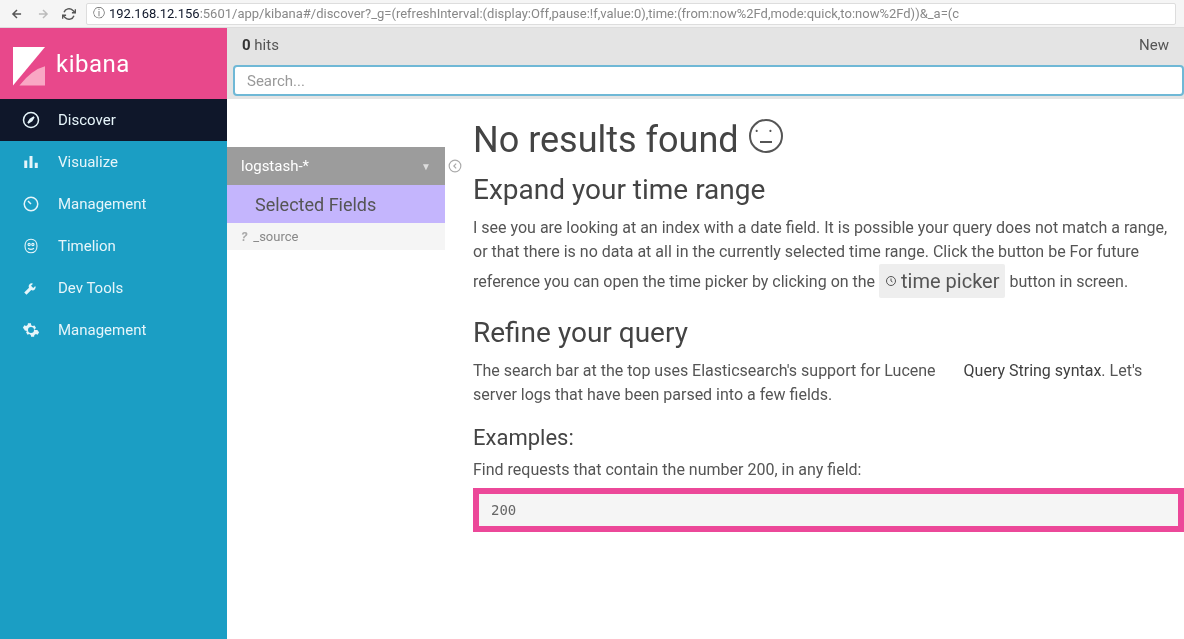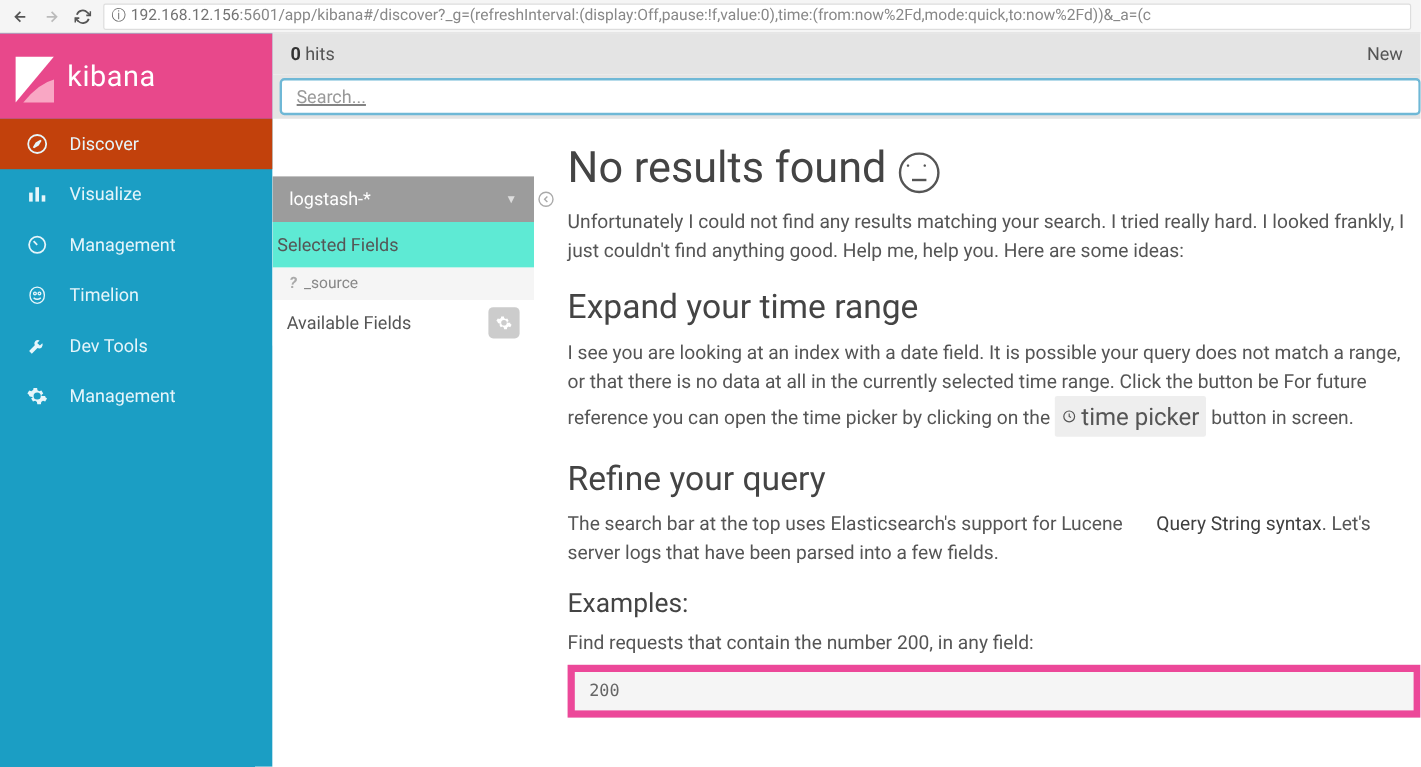--- a/index.html
+++ b/index.html
@@ -4,56 +4,56 @@
 <style>
 * { margin: 0; padding: 0; box-sizing: border-box; font-family: -apple-system, BlinkMacSystemFont, "Segoe UI", Roboto, sans-serif; }
 body { width: 1184px; height: 639px; overflow: hidden; background: #fff; }
 
 
 .browser-chrome { height: 28px; background: #f5f5f5; display: flex; align-items: center; padding: 0 8px; border-bottom: 1px solid #ddd; gap: 8px; }
 .browser-nav-btn { width: 18px; height: 18px; display: flex; align-items: center; justify-content: center; color: #555; }
 .browser-nav-btn.disabled { color: #bbb; }
 .url-bar { flex: 1; height: 22px; background: #fff; border: 1px solid #ddd; border-radius: 2px; display: flex; align-items: center; padding: 0 6px; font-size: 13px; color: #222; overflow: hidden; white-space: nowrap; }
 .url-bar .info-icon { margin-right: 4px; color: #666; font-size: 12px; }
-.url-bar .host { color: #737373; }
+.url-bar .host { color: #0f172a; }
 .url-bar .path { color: #888; }
 
 
 .app { display: flex; height: calc(639px - 28px); }
 .sidebar { width: 227px; background: #1b9ec4; color: #fff; display: flex; flex-direction: column; }
 .brand { height: 71px; background: #e8488b; display: flex; align-items: center; padding-left: 12px; gap: 10px; }
 .brand-logo { width: 34px; height: 34px; position: relative; }
 .brand-text { font-size: 24px; font-weight: 400; color: #fff; letter-spacing: 0.5px; }
 .nav { padding-top: 0; }
 .nav-item { height: 42px; display: flex; align-items: center; padding-left: 22px; gap: 18px; color: #e6f5fa; font-size: 15px; cursor: pointer; }
-.nav-item.active { background: #c2410c; }
+.nav-item.active { background: #0f172a; }
 .nav-icon { width: 18px; height: 18px; display: flex; align-items: center; justify-content: center; }
 
 
 .main { flex: 1; display: flex; flex-direction: column; overflow: hidden; }
 .topbar { height: 34px; background: #e4e4e4; display: flex; align-items: center; padding: 0 15px; justify-content: space-between; font-size: 15px; color: #555; }
 .hits strong { color: #333; }
 .new-link { color: #555; }
 .search-row { padding: 0 0 0 3px; height: 37px; display: flex; align-items: center; background: #e4e4e4; }
-.search-input { flex: 1; height: 31px; border: 2px solid #6fb8d6; border-radius: 4px; padding: 0 12px; font-size: 15px; color: #333; outline: none; margin-right: 0; margin-left: 3px; text-decoration: underline; }
+.search-input { flex: 1; height: 31px; border: 2px solid #6fb8d6; border-radius: 4px; padding: 0 12px; font-size: 15px; color: #333; outline: none; margin-right: 0; margin-left: 3px; }
 .search-input::placeholder { color: #999; }
 
 .content-row { display: flex; flex: 1; overflow: hidden; }
 .fields-panel { width: 218px; background: #fff; display: flex; flex-direction: column; }
 .index-picker { height: 38px; background: #9c9c9c; color: #fff; display: flex; align-items: center; padding: 0 14px; font-size: 15px; position: relative; margin-top: 48px; }
 .index-picker .caret { margin-left: auto; font-size: 10px; color: #ddd; }
 .collapse-chev { position: absolute; right: -18px; top: 50%; transform: translateY(-50%); width: 16px; height: 16px; color: #aaa; font-size: 14px; display: flex; align-items: center; justify-content: center; }
-.fields-section-header { height: 38px; display: flex; align-items: center; padding: 0 4px; font-size: 15px; color: #555; background: #5eead4;}
+.fields-section-header { height: 38px; display: flex; align-items: center; padding: 0 28px; font-size: 18px; color: #555; background: #c4b5fd;}
 .field-row { padding: 6px 14px; font-size: 13px; color: #888; display: flex; align-items: center; gap: 6px; background:#f5f5f5;}
 .field-type { font-style: italic; font-weight: bold; color: #aaa; }
 .available-row { height: 38px; display: flex; align-items: center; padding: 0 12px; font-size: 15px; color: #555; background:#fff; justify-content: space-between; }
 .gear-btn { width: 26px; height: 26px; background: #ccc; border-radius: 4px; display: flex; align-items: center; justify-content: center; color: #fff; }
 
 .results { flex: 1; padding: 20px 0 20px 28px; overflow: hidden; color: #444; }
-.results h1 { font-size: 36px; font-weight: 400; color: #444; margin-bottom: 12px; display: flex; align-items: flex-end; gap: 10px; }
+.results h1 { font-size: 36px; font-weight: 400; color: #444; margin-bottom: 12px; display: flex; align-items: flex-start; gap: 10px; }
 .face { display:inline-flex; width:34px; height:34px; border:2.5px solid #555; border-radius:50%; align-items:center; justify-content:center; font-size:16px; color:#555; position:relative;}
 .face::before { content:"• •"; position:absolute; top:5px; letter-spacing:4px; font-size:10px;}
 .face::after { content:""; position:absolute; bottom:8px; width:12px; height:2.5px; background:#555;}
 .results p { font-size: 16px; line-height: 1.5; color: #555; margin-bottom: 18px; }
 .results h2 { font-size: 28px; font-weight: 400; color: #444; margin-bottom: 10px; margin-top: 8px; }
 .results h3 { font-size: 22px; font-weight: 400; color: #444; margin-bottom: 8px; }
 .time-picker-chip { display: inline-flex; align-items: center; gap: 4px; background: #eee; padding: 2px 6px; border-radius: 2px; font-size: 20px; color: #555; }
 .link { color: #404040; margin-left: 24px; }
 .example-box { background: #f5f5f5; border: 6px solid #ec4899; padding: 8px 12px; font-family: monospace; font-size: 14px; color: #666; margin-top: 6px; }
 </style>
@@ -171,36 +171,27 @@
                 <circle cx="12" cy="12" r="10"></circle>
                 <path d="M14 8l-4 4 4 4"></path>
               </svg>
           </span>
         </div>
         <div class="fields-section-header">Selected Fields</div>
         <div class="field-row">
           <span class="field-type">?</span>
           <span>_source</span>
         </div>
-        <div class="available-row">
-          <span>Available Fields</span>
-          <span class="gear-btn">
-            <svg width="14" height="14" viewBox="0 0 24 24" fill="currentColor">
-                <path d="M12 8a4 4 0 100 8 4 4 0 000-8zm9 4a7 7 0 01-.1 1.2l2 1.6-2 3.4-2.4-.8a7 7 0 01-2 1.2l-.4 2.5h-4l-.4-2.5a7 7 0 01-2-1.2l-2.4.8-2-3.4 2-1.6A7 7 0 013 12a7 7 0 01.1-1.2l-2-1.6 2-3.4 2.4.8a7 7 0 012-1.2L7.9 3h4l.4 2.5a7 7 0 012 1.2l2.4-.8 2 3.4-2 1.6c.1.4.1.8.1 1.1z"></path>
-              </svg>
-          </span>
-        </div>
       </div>
 
       <div class="results">
         <h1>
           <span>No results found</span>
           <span class="face"></span>
         </h1>
-        <p>Unfortunately I could not find any results matching your search. I tried really hard. I looked frankly, I just couldn't find anything good. Help me, help you. Here are some ideas:</p>
 
         <h2>Expand your time range</h2>
         <p>
           <span>I see you are looking at an index with a date field. It is possible your query does not match a range, or that there is no data at all in the currently selected time range. Click the button be For future reference you can open the time picker by clicking on the </span>
           <span class="time-picker-chip">
             <svg width="12" height="12" viewBox="0 0 24 24" fill="none" stroke="currentColor" stroke-width="2">
                 <circle cx="12" cy="12" r="9"></circle>
                 <path d="M12 7v5l3 2"></path>
               </svg>
             <span>time picker</span>

